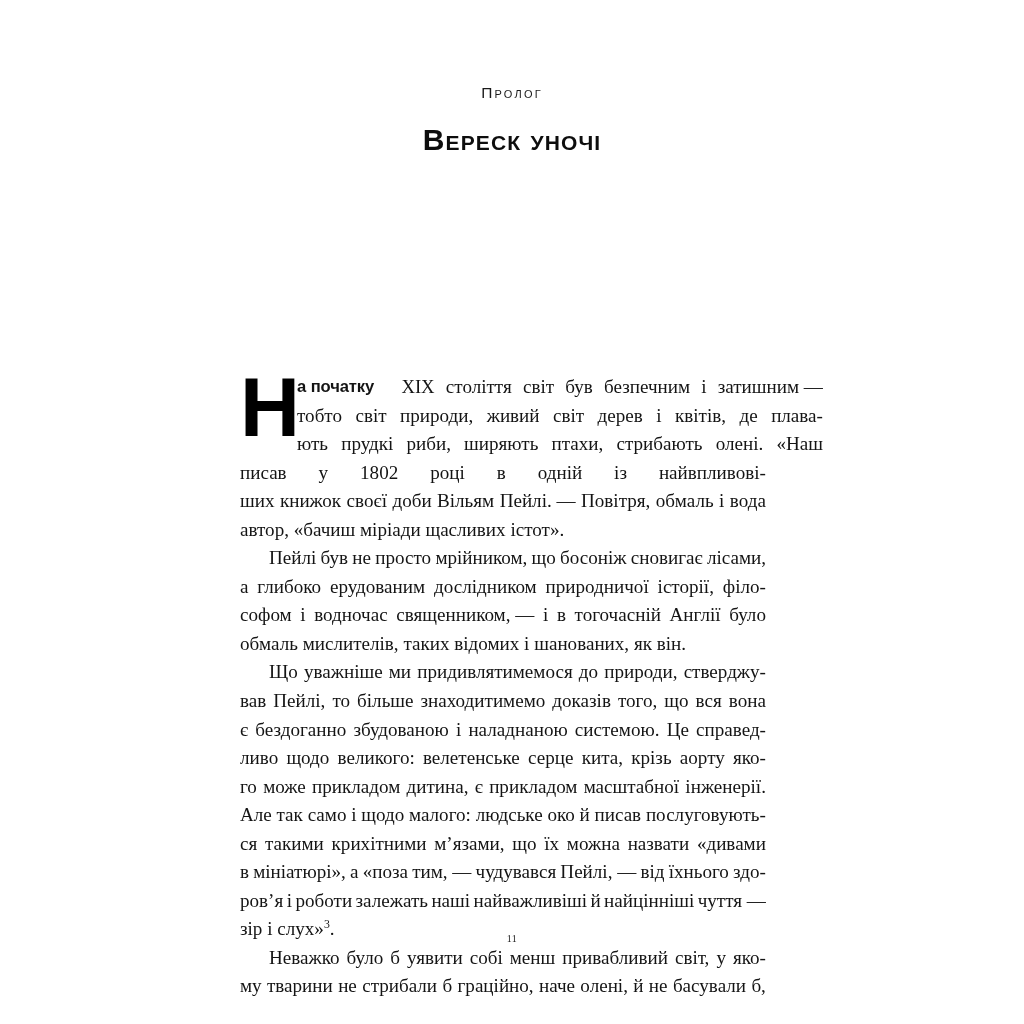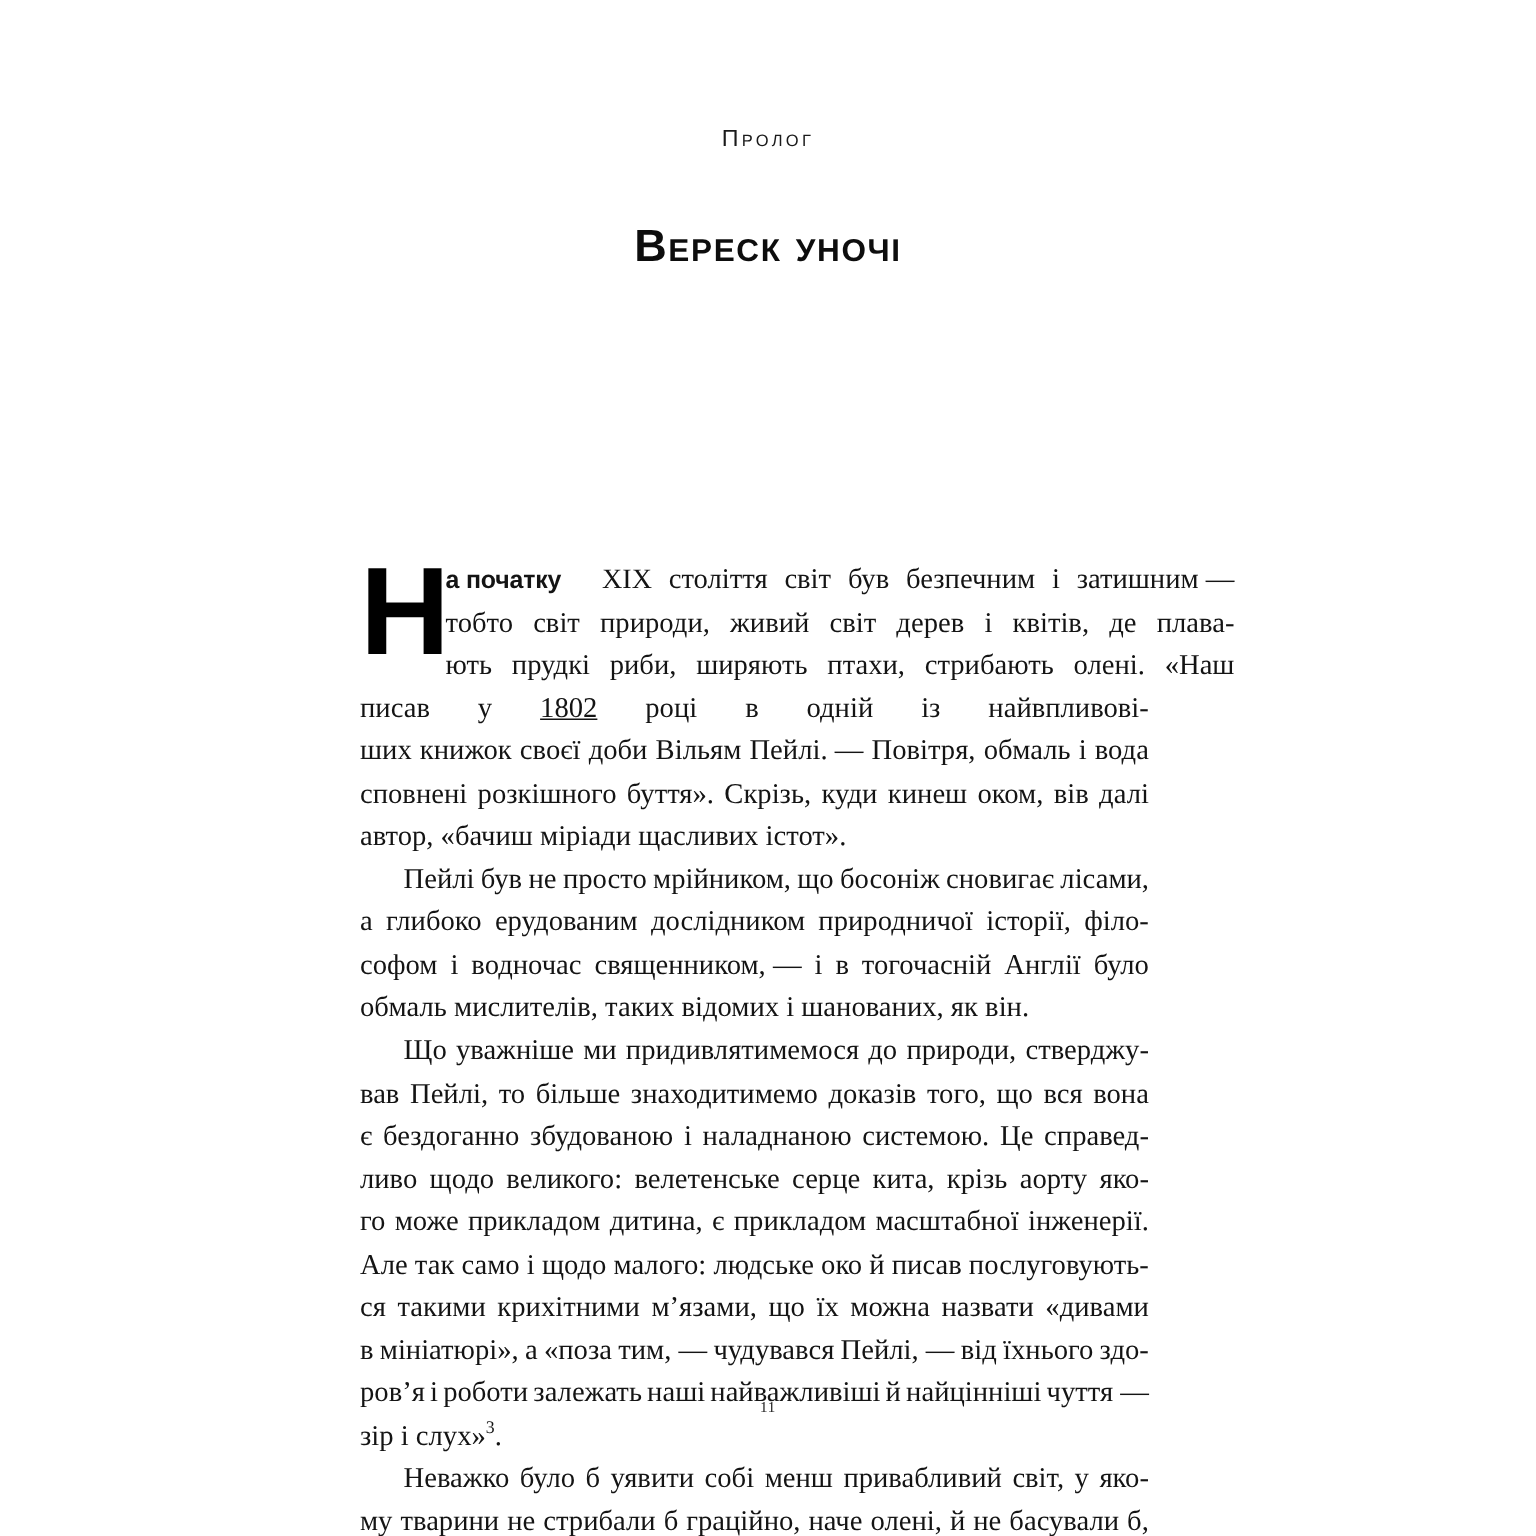--- a/index.html
+++ b/index.html
@@ -36,21 +36,21 @@
     color: #1a1a1a;
     font-variant: small-caps;
     text-transform: lowercase;
   }
   .chapter-label::first-letter {
     text-transform: uppercase;
   }
 
   .chapter-title {
     position: absolute;
-    top: 148px;
+    top: 123px;
     left: 0;
     width: 1024px;
     text-align: center;
     font-family: "Liberation Sans", sans-serif;
     font-size: 30px;
     font-weight: 700;
     letter-spacing: 1.1px;
     color: #0d0d0d;
     font-variant: small-caps;
     text-transform: lowercase;
@@ -120,21 +120,20 @@
   }
 
   sup {
     font-size: 0.62em;
     vertical-align: super;
     line-height: 0;
   }
 
   .oldstyle {
     font-feature-settings: "onum" 1;
-    text-decoration: underline;
   }
 
   .romans {
     font-size: 0.98em;
   }
 
   
   .folio {
     position: absolute;
     top: 933px;
@@ -214,31 +213,20 @@
           <span>своєї</span>
           <span>доби</span>
           <span>Вільям</span>
           <span>Пейлі. —</span>
           <span>Повітря,</span>
           <span>обмаль</span>
           <span>і</span>
           <span>вода</span>
         </span>
 
-      <span class="ln just">
-          <span>сповнені</span>
-          <span>розкішного</span>
-          <span>буття».</span>
-          <span>Скрізь,</span>
-          <span>куди</span>
-          <span>кинеш</span>
-          <span>оком,</span>
-          <span>вів</span>
-          <span>далі</span>
-        </span>
 
       <span class="ln last">автор, «бачиш міріади щасливих істот».</span>
     </div>
 
     <div class="para">
       <span class="ln just">
           <span><span class="indent"></span>Пейлі</span>
           <span>був</span>
           <span>не</span>
           <span>просто</span>

